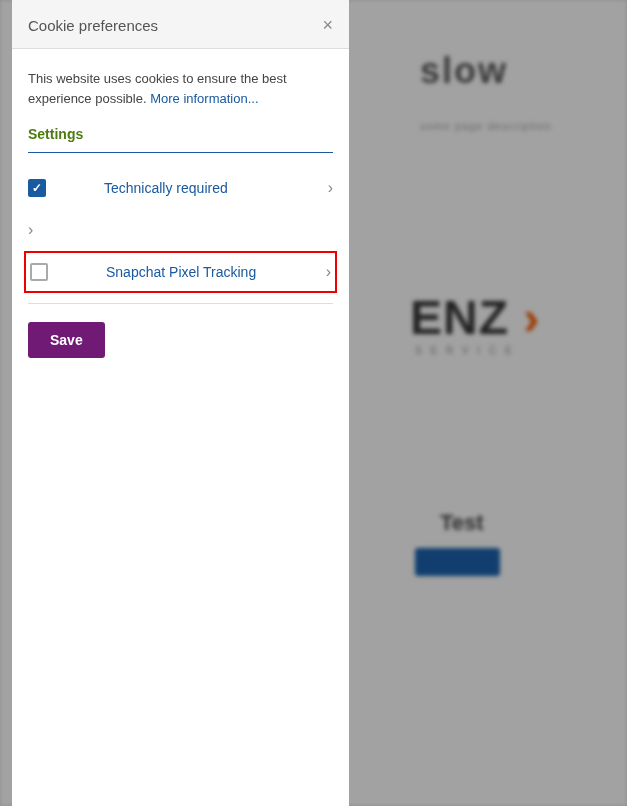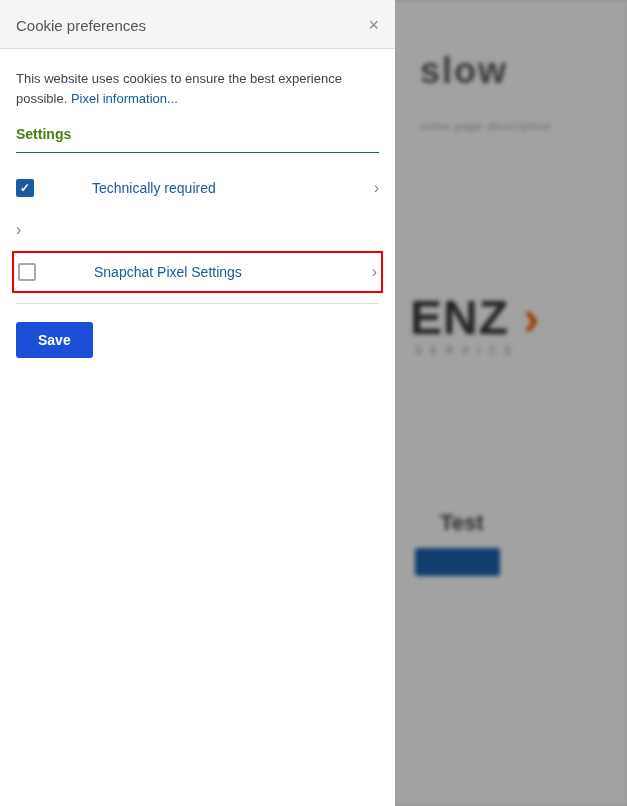--- a/index.html
+++ b/index.html
@@ -92,22 +92,22 @@
       width: 627px;
       height: 806px;
       background: rgba(0,0,0,0.3);
       z-index: 1;
     }
 
     
     .dialog {
       position: absolute;
       top: 0;
-      left: 0;
-      width: 395px;
+      left: 12px;
+      width: 337px;
       height: 806px;
       background: #fff;
       z-index: 10;
       display: flex;
       flex-direction: column;
     }
 
     
     .dialog-header {
       display: flex;
@@ -223,21 +223,21 @@
     }
 
     .bottom-divider {
       border: none;
       border-top: 1px solid #ddd;
       margin: 10px 0 18px 0;
     }
 
     
     .save-btn {
-      background: #1d4ed8;
+      background: #701a75;
       color: white;
       border: none;
       padding: 10px 22px;
       font-size: 14px;
       border-radius: 3px;
       cursor: pointer;
       font-weight: bold;
     }
   </style>
 </head>
@@ -258,21 +258,21 @@
 
   <div class="dialog-header">
     <span class="dialog-title">Cookie preferences</span>
     <button class="close-btn">×</button>
   </div>
 
   <div class="dialog-body">
 
     <p class="dialog-desc">
       <span>This website uses cookies to ensure the best experience possible.</span>
-      <a href="#">Pixel information...</a>
+      <a href="#">More information...</a>
     </p>
 
     <div class="settings-label">Settings</div>
 
     <hr class="divider">
 
     
     <div class="setting-row">
       <div class="setting-row-left">
         <div class="custom-checkbox checked"></div>
@@ -283,21 +283,21 @@
 
     
     <div class="setting-row">
       <span class="chevron">›</span>
     </div>
 
     
     <div class="setting-row highlighted">
       <div class="setting-row-left">
         <div class="custom-checkbox"></div>
-        <span class="setting-row-label">Snapchat Pixel Settings</span>
+        <span class="setting-row-label">Snapchat Pixel Tracking</span>
       </div>
       <span class="chevron">›</span>
     </div>
 
     <hr class="bottom-divider">
 
     <button class="save-btn">Save</button>
 
   </div>
 </div>

